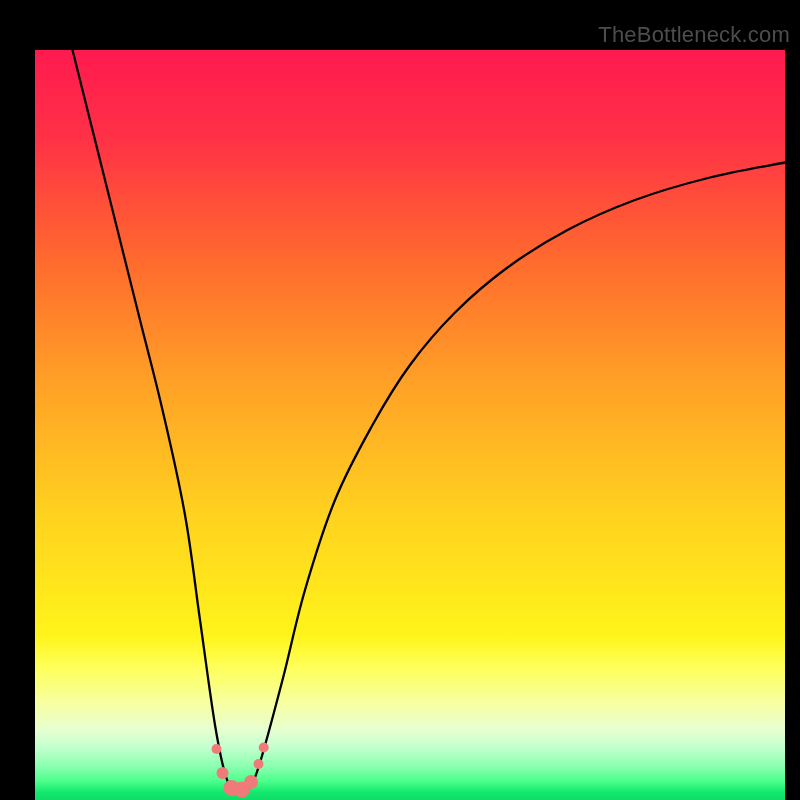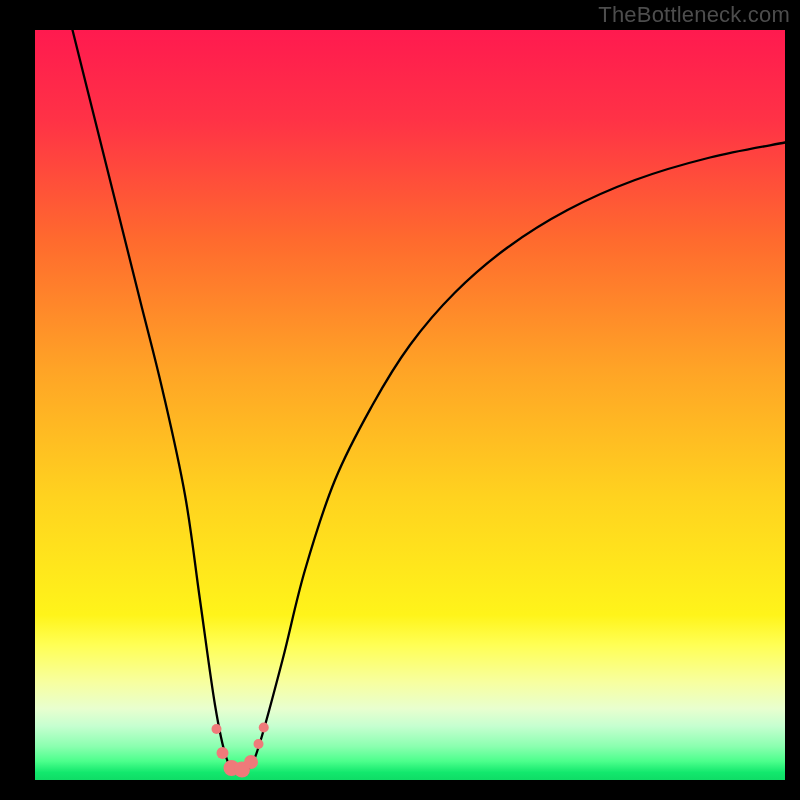--- a/index.html
+++ b/index.html
@@ -7,20 +7,21 @@
     padding: 0;
     width: 800px;
     height: 800px;
     background: #000;
     overflow: hidden;
     font-family: Arial, Helvetica, sans-serif;
   }
   .frame {
     position: absolute;
     inset: 0;
+    margin-top: 20px;
   }
   .plot-area {
     position: absolute;
     background: #000;
   }
   .gradient {
     position: absolute;
     inset: 0;
   }
   .watermark {

